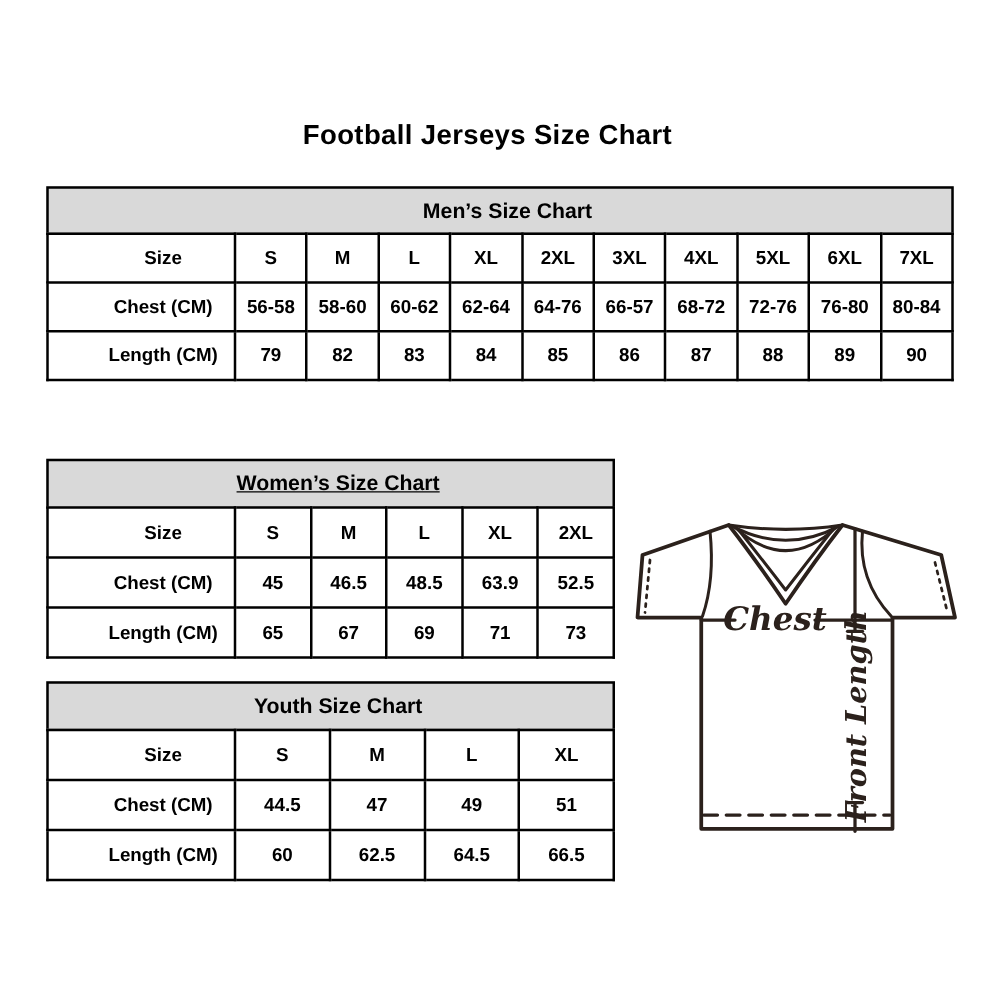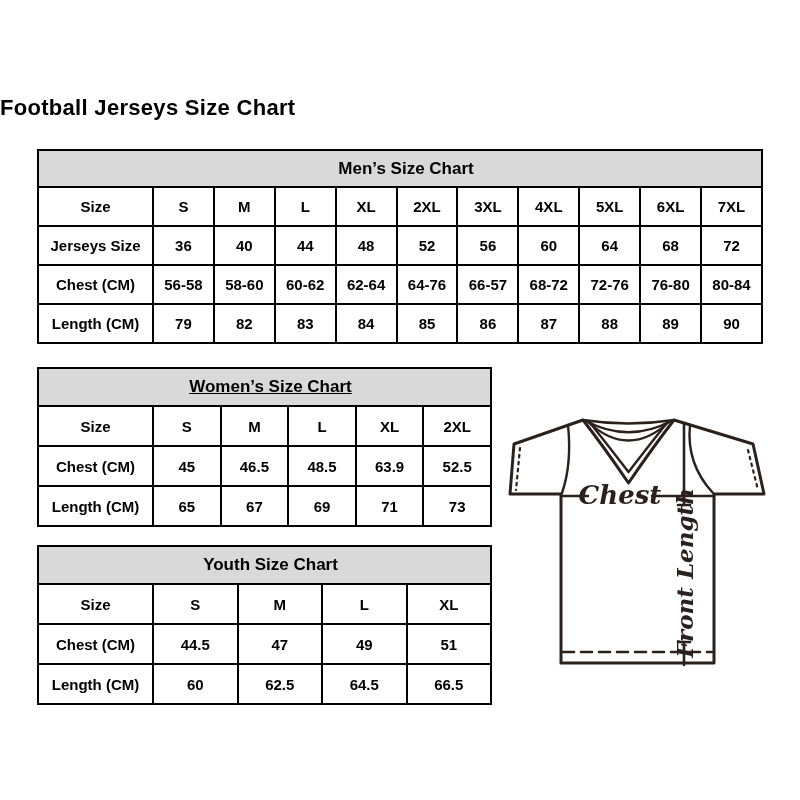--- a/index.html
+++ b/index.html
@@ -3,36 +3,36 @@
 <meta charset="utf-8">
 <style>
   html,body{margin:0;padding:0;}
   body{
     width:800px;height:800px;background:#ffffff;position:relative;
     font-family:"Liberation Sans",sans-serif;color:#000;
     overflow:hidden;
   }
   .page-title{
     position:absolute;left:0;top:95px;width:780px;
-    font-size:22px;font-weight:bold;letter-spacing:.3px;
+    text-align:center;font-size:22px;font-weight:bold;letter-spacing:.3px;
   }
   .chart{position:absolute;}
   .chart-title{
     box-sizing:border-box;border:2px solid #000;background:#d9d9d9;
     display:flex;align-items:center;justify-content:center;
     font-weight:bold;font-size:17px;padding-left:12px;
   }
   table.size-table{
     border-collapse:collapse;table-layout:fixed;margin-top:-2px;background:#fff;
   }
   table.size-table td{
     border:2px solid #000;text-align:center;vertical-align:middle;
     font-weight:bold;font-size:15px;padding:0;overflow:hidden;white-space:nowrap;
   }
-  table.size-table td.lbl{width:113px;}
+  table.size-table td.lbl{width:113px;padding-left:35px;}
   #men-chart{left:37px;top:149px;}
   #men-chart .chart-title{width:726px;height:39px;}
   #men-chart table{width:726px;}
   #men-chart tr{height:39px;}
   #women-chart{left:37px;top:367px;}
   #women-chart .chart-title{width:455px;height:40px;text-decoration:underline;}
   #women-chart table{width:455px;}
   #women-chart tr{height:40px;}
   #youth-chart{left:37px;top:545px;}
   #youth-chart .chart-title{width:455px;height:40px;}
@@ -59,33 +59,20 @@
           <td>S</td>
           <td>M</td>
           <td>L</td>
           <td>XL</td>
           <td>2XL</td>
           <td>3XL</td>
           <td>4XL</td>
           <td>5XL</td>
           <td>6XL</td>
           <td>7XL</td>
-        </tr>
-        <tr>
-          <td class="lbl">Jerseys Size</td>
-          <td>36</td>
-          <td>40</td>
-          <td>44</td>
-          <td>48</td>
-          <td>52</td>
-          <td>56</td>
-          <td>60</td>
-          <td>64</td>
-          <td>68</td>
-          <td>72</td>
         </tr>
         <tr>
           <td class="lbl">Chest (CM)</td>
           <td>56-58</td>
           <td>58-60</td>
           <td>60-62</td>
           <td>62-64</td>
           <td>64-76</td>
           <td>66-57</td>
           <td>68-72</td>

